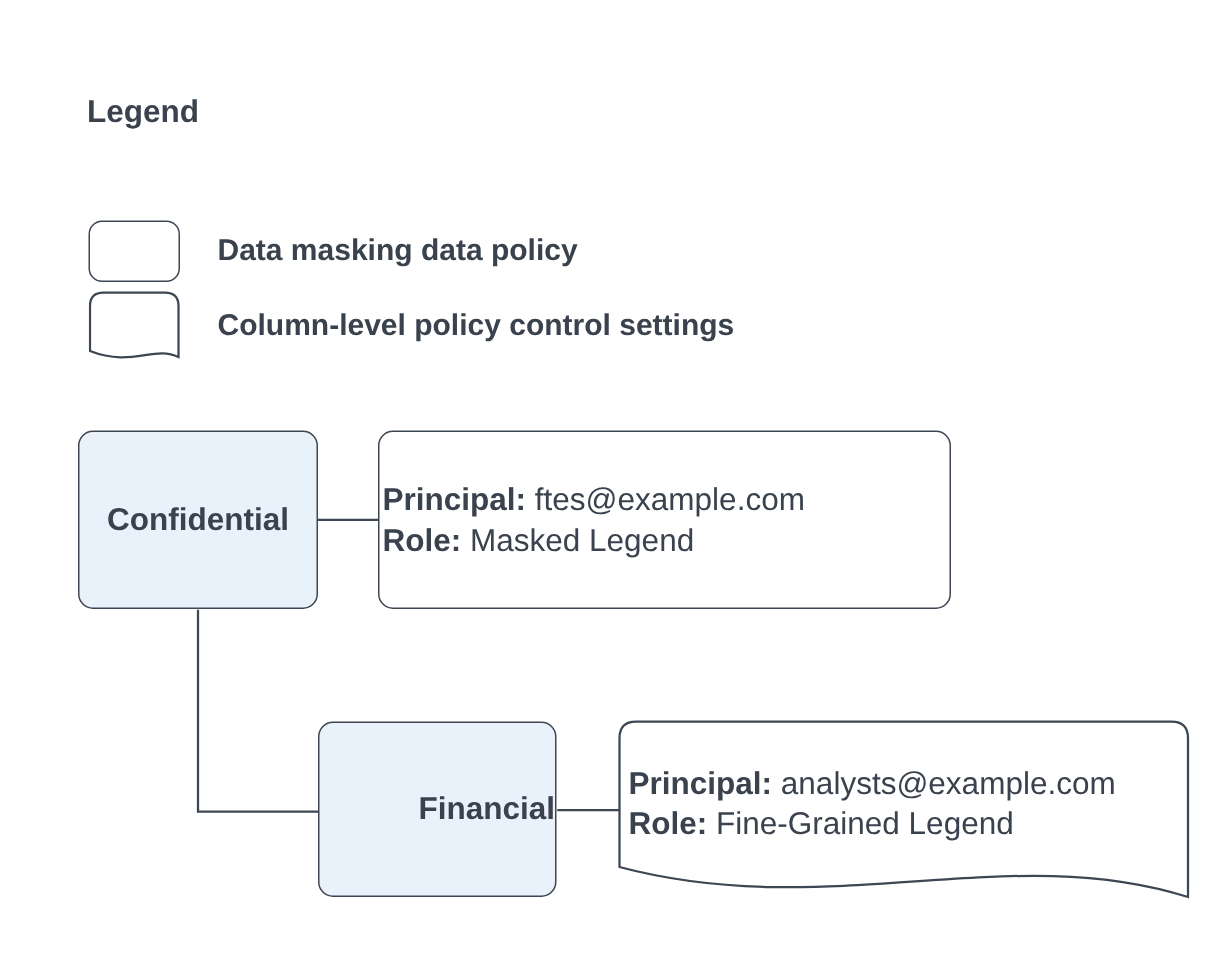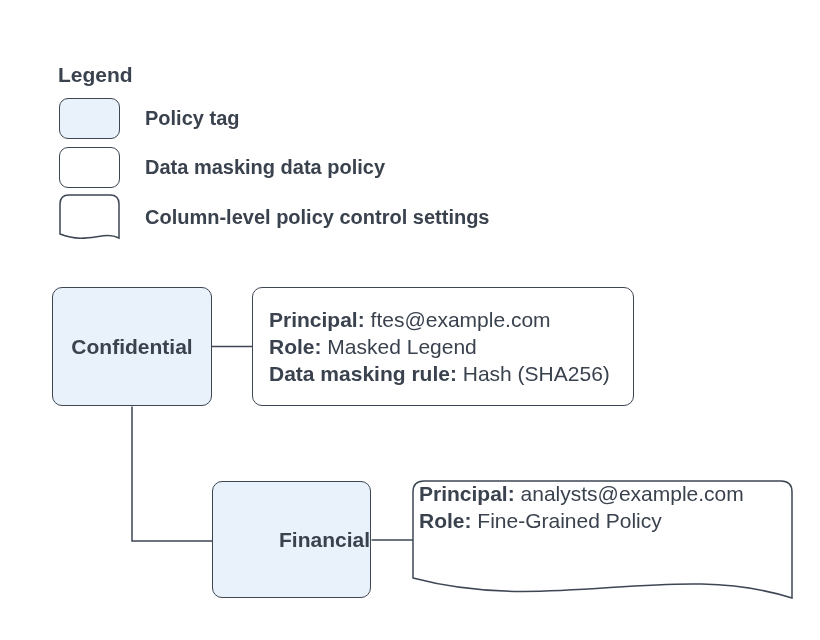--- a/index.html
+++ b/index.html
@@ -74,48 +74,44 @@
   .policy-box {
     position: absolute;
     left: 240px; top: 287px;
     width: 382px; height: 119px;
     background: #ffffff;
     border: 1.5px solid #3d4653;
     border-radius: 10px;
     display: flex;
     flex-direction: column;
     justify-content: center;
-    padding-left: 16px;
+    padding-left: 2px;
   }
   .doc-text {
     position: absolute;
-    left: 407px; top: 480px;
+    left: 407px; top: 509px;
     width: 368px;
     display: flex;
     flex-direction: column;
   }
   .policy-line {
     font-size: 21px;
     line-height: 27px;
     white-space: nowrap;
     color: #3a424e;
   }
   .policy-line b { font-weight: 700; }
 </style>
 </head>
 <body>
 
 <div class="canvas">
 
   <div class="legend-title">Legend</div>
 
-  <div class="legend-row row-1">
-    <div class="swatch blue"></div>
-    <span class="legend-label">Policy tag</span>
-  </div>
 
   <div class="legend-row row-2">
     <div class="swatch"></div>
     <span class="legend-label">Data masking data policy</span>
   </div>
 
   <div class="legend-row row-3">
     <svg class="doc-swatch" width="61" height="47" viewBox="0 0 61 47">
       <path d="M 10 1 L 51 1 Q 60 1 60 10 L 60 44 C 44 36 29 51 1 40 L 1 10 Q 1 1 10 1 Z" fill="#ffffff" stroke="#3d4653" stroke-width="1.5"></path>
     </svg>
@@ -139,30 +135,26 @@
 
   <div class="policy-box">
     <div class="policy-line">
       <b>Principal:</b>
       <span>ftes@example.com</span>
     </div>
     <div class="policy-line">
       <b>Role:</b>
       <span>Masked Legend</span>
     </div>
-    <div class="policy-line">
-      <b>Data masking rule:</b>
-      <span>Hash (SHA256)</span>
-    </div>
   </div>
 
   <div class="doc-text">
     <div class="policy-line">
       <b>Principal:</b>
       <span>analysts@example.com</span>
     </div>
     <div class="policy-line">
       <b>Role:</b>
-      <span>Fine-Grained Policy</span>
+      <span>Fine-Grained Legend</span>
     </div>
   </div>
 
 </div>
 
 </body></html>

